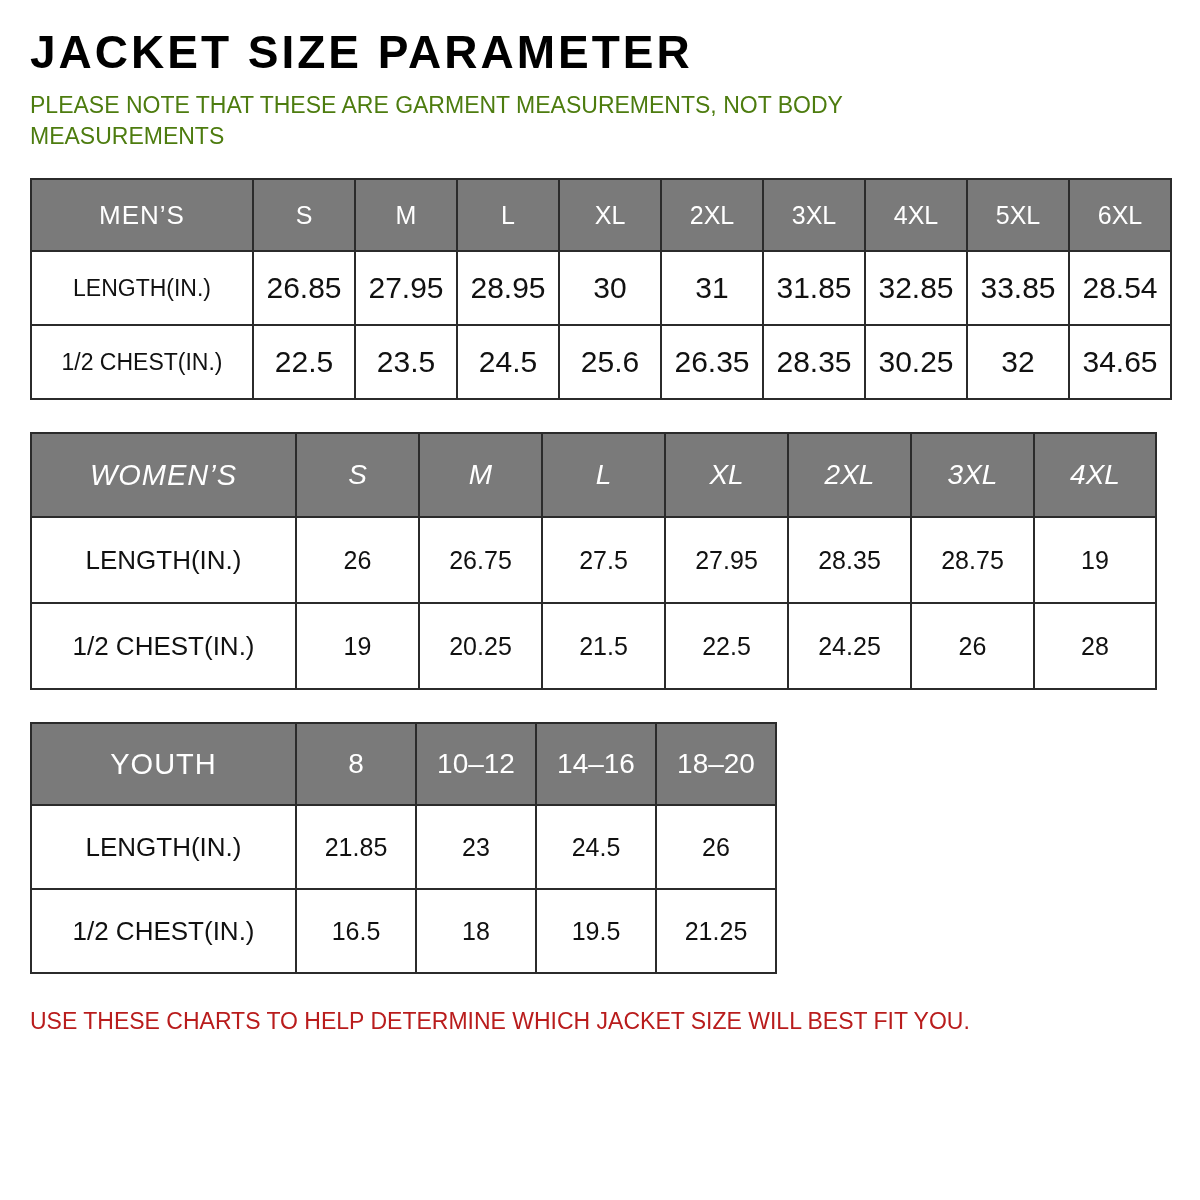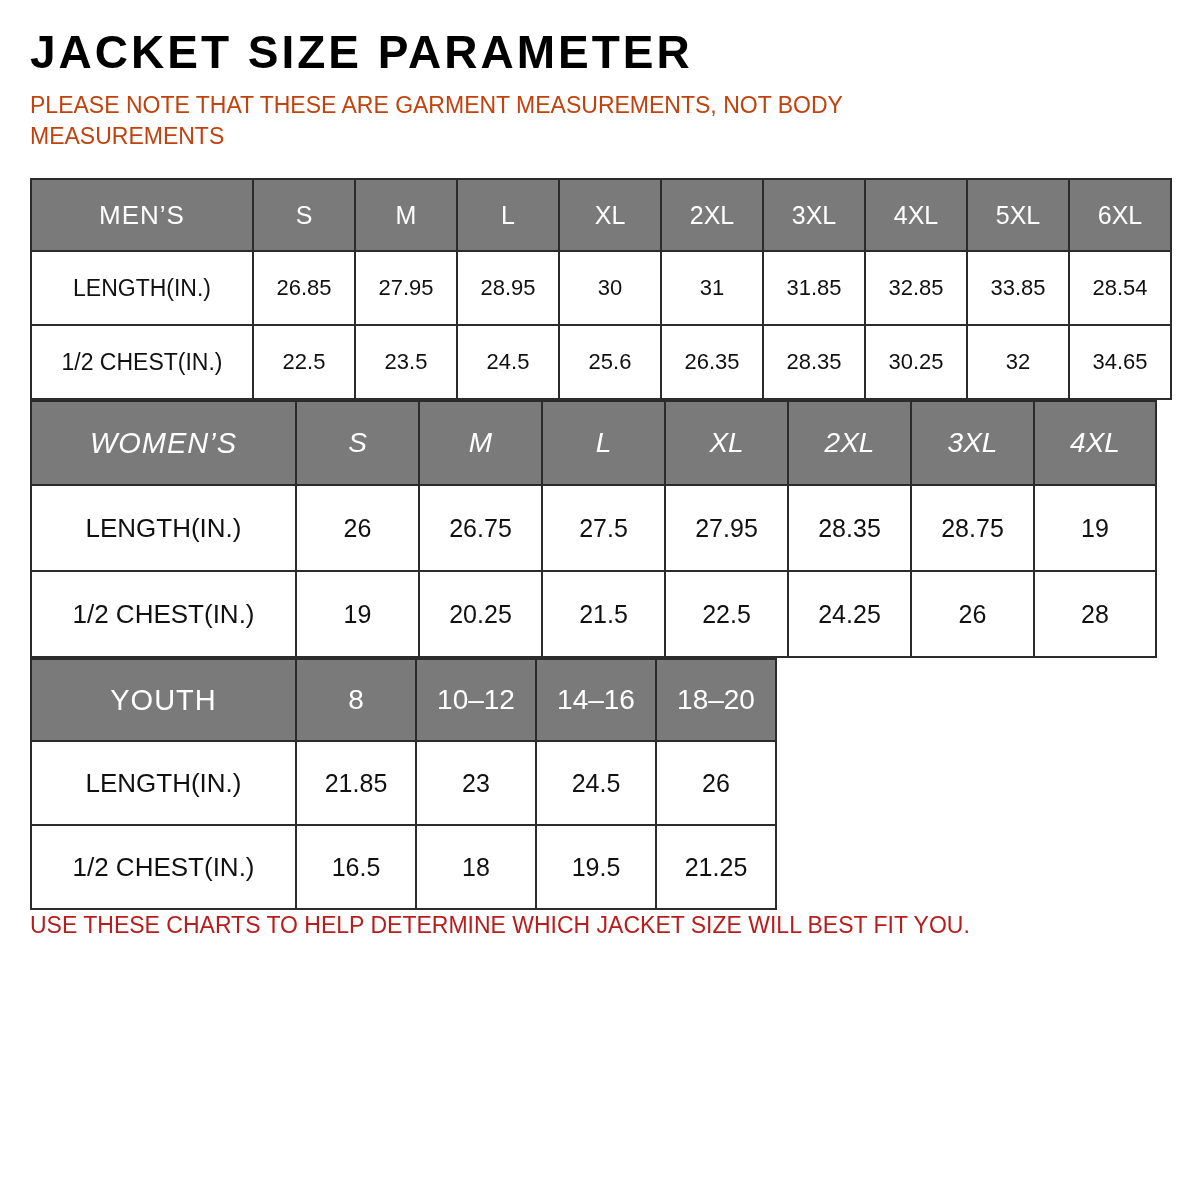--- a/index.html
+++ b/index.html
@@ -23,48 +23,49 @@
   }
   .main-title {
     font-size: 46px;
     font-weight: bold;
     letter-spacing: 3px;
     color: #000000;
     margin: 0 0 14px 0;
     line-height: 1.05;
   }
   .note-top {
-    color: #c2410c;
+    color: #4d7c0f;
     font-size: 23px;
     line-height: 1.35;
     margin: 0 0 26px 0;
     max-width: 960px;
   }
   table.size-table {
     border-collapse: collapse;
     table-layout: fixed;
+    margin-bottom: 32px;
   }
   table.size-table td,
   table.size-table th {
     border: 2px solid #2b2b2b;
     text-align: center;
     vertical-align: middle;
     font-weight: normal;
     color: #111111;
     background: #ffffff;
     padding: 0;
   }
   table.size-table thead td {
     background: #7a7a7a;
     color: #ffffff;
   }
   
   #table-mens { width: 1140px; }
   #table-mens thead td { height: 70px; font-size: 25px; }
-  #table-mens tbody td { height: 72px; font-size: 22px; }
+  #table-mens tbody td { height: 72px; font-size: 30px; }
   #table-mens .label-cell { font-size: 23px; }
   #table-mens .head-label { font-size: 26px; letter-spacing: 1px; }
 
   
   #table-womens { width: 1125px; }
   #table-womens thead td { height: 82px; font-size: 28px; font-style: italic; }
   #table-womens tbody td { height: 84px; font-size: 25px; }
   #table-womens .label-cell { font-size: 26px; }
   #table-womens .head-label { font-size: 29px; letter-spacing: 1px; }
 

